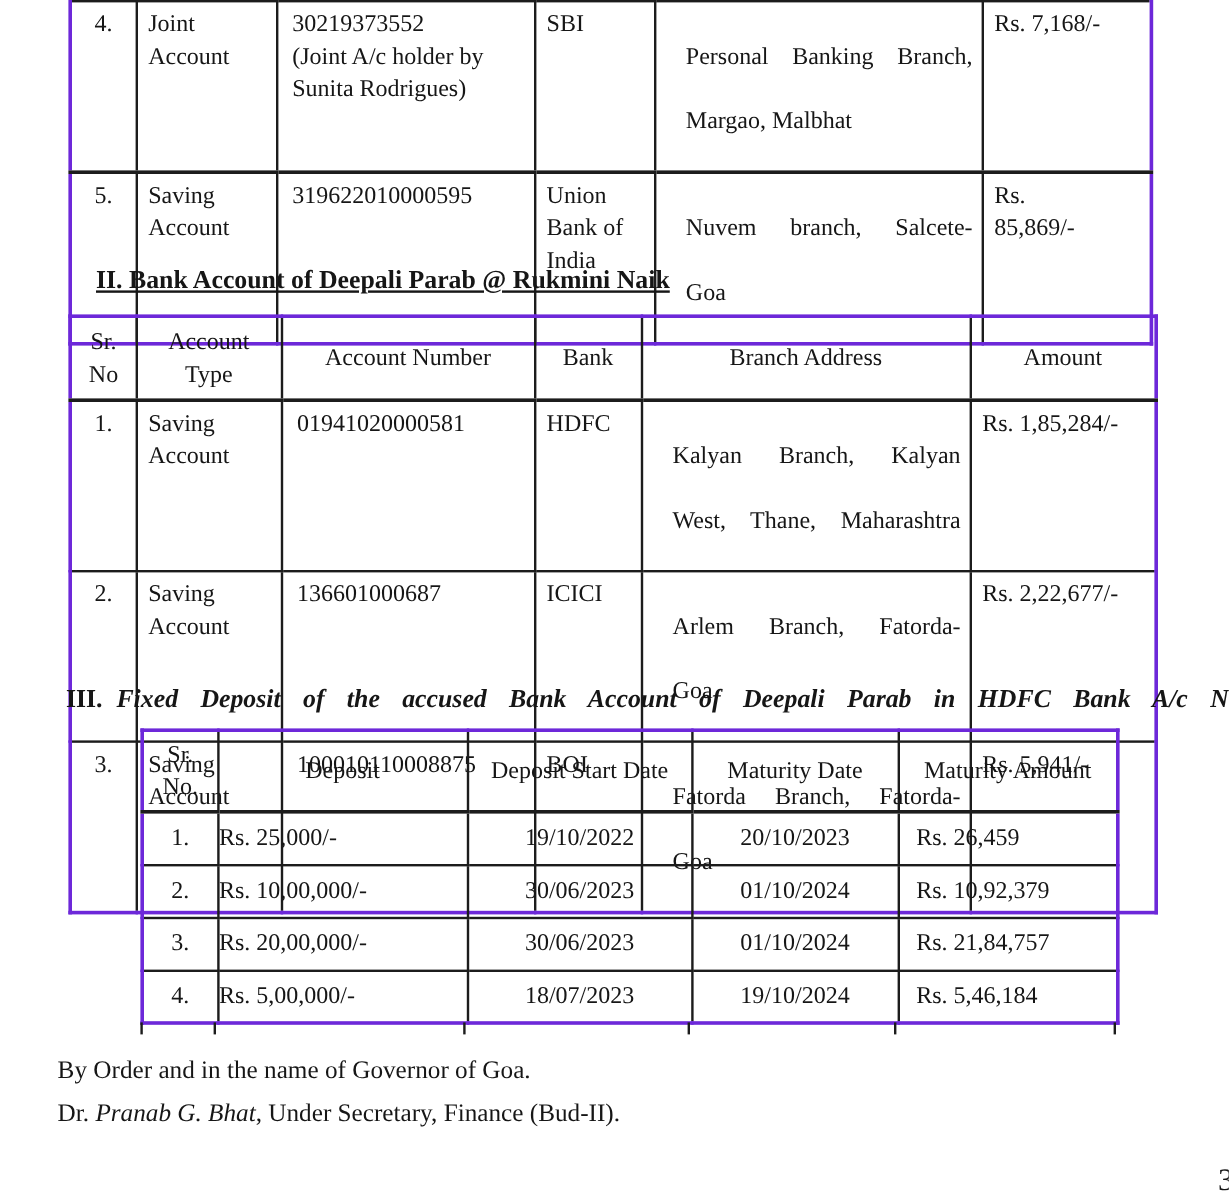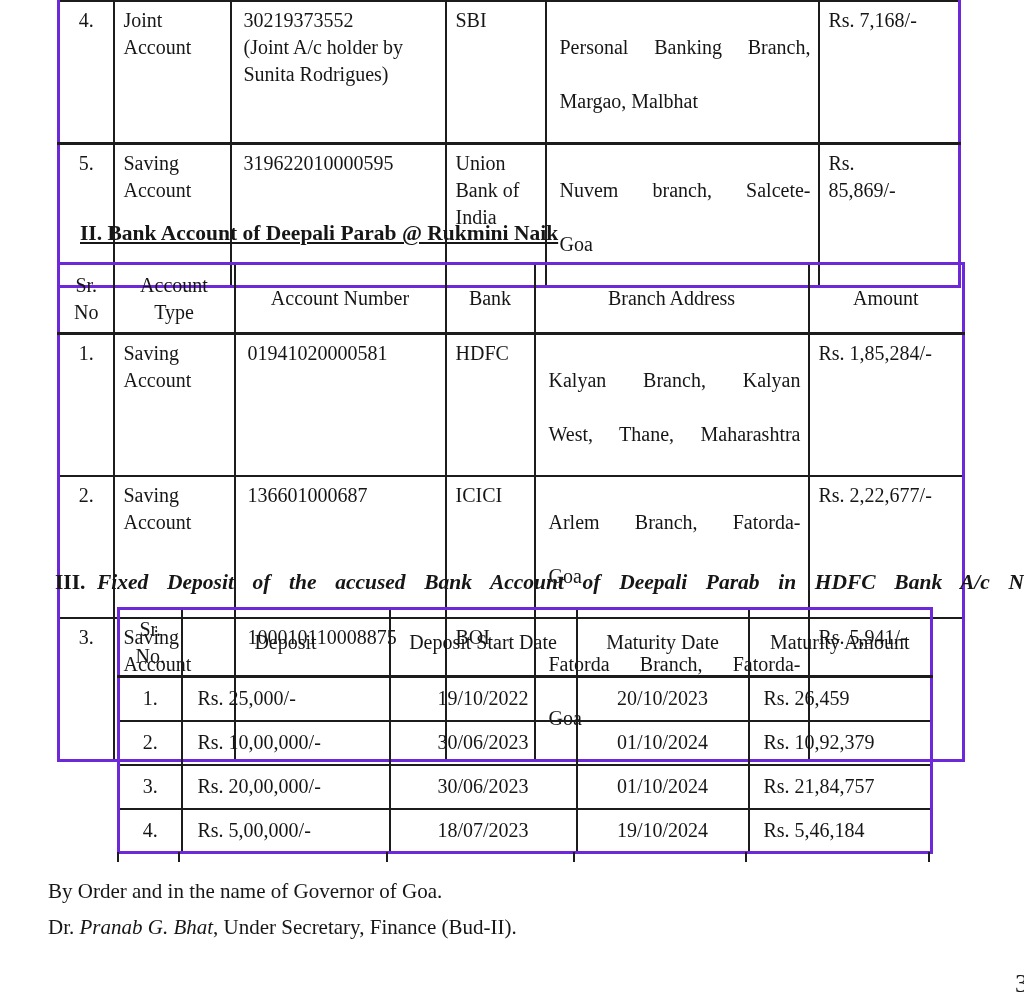--- a/index.html
+++ b/index.html
@@ -26,32 +26,32 @@
   }
   
   #t1 { left:57px; top:0; width:901px; border-top:none; }
   #t1 tr:first-child td { border-bottom-width:3px; }
   
   .t12 td { vertical-align:top; padding-top:5px; }
   .c-sr     { text-align:center; }
   .c-type   { padding-left:9px;  padding-right:4px; }
   .c-num    { padding-left:12px; padding-right:14px;border-radius:27px; }
   .c-bank   { padding-left:9px;  padding-right:4px;margin-left:43px; }
-  .c-branch { padding-left:13px;  padding-right:7px; }
+  .c-branch { padding-left:25px;  padding-right:7px; }
   .c-amt    { padding-left:9px;  padding-right:4px; }
   .j { text-align:justify; text-align-last:justify; }
   
   #t2 { left:57px; top:262px; width:905px; }
   #t2 th { vertical-align:middle; text-align:center; border-bottom-width:3px; }
   
   #t3 { left:117px; top:607px; width:813px; }
   #t3 th { vertical-align:middle; text-align:center; border-bottom-width:3px; }
   #t3 td { vertical-align:middle; }
   .c3-sr   { text-align:center; }
-  .c3-dep  { padding-left:15px;border-radius:22px; }
+  .c3-dep  { padding-left:0; }
   .c3-date { text-align:center; }
   .c3-amt  { padding-left:14px;margin-top:46px; }
   
   .heading { position:absolute; font-weight:bold; font-size:21.5px; }
   #h2 { left:80px; top:221px;text-decoration:underline; }
   #h3 { left:55px; top:550px; width:969px; display:flex; line-height:25px;margin-top:20px; }
   #h3 .marker { width:42px; flex:0 0 42px; }
   #h3 .h3text { flex:1;font-style:italic; }
   
   #stub { position:absolute; left:117px; top:852px; width:815px; height:10px; }

